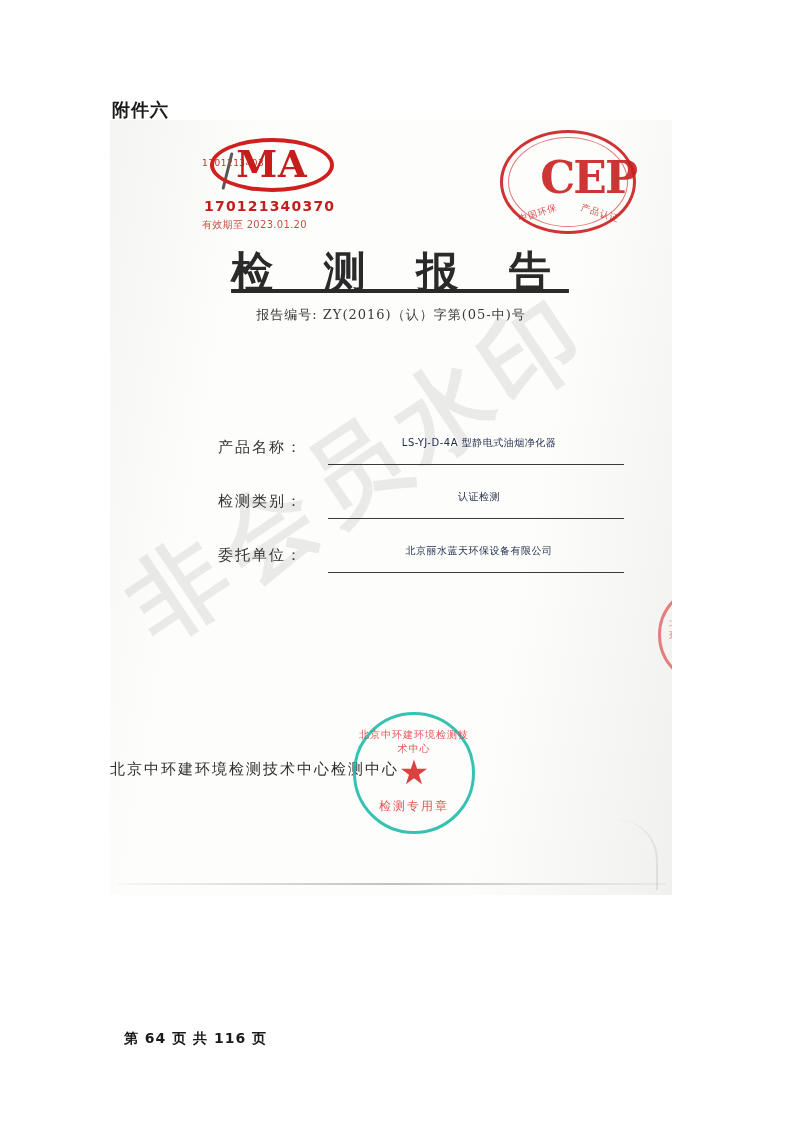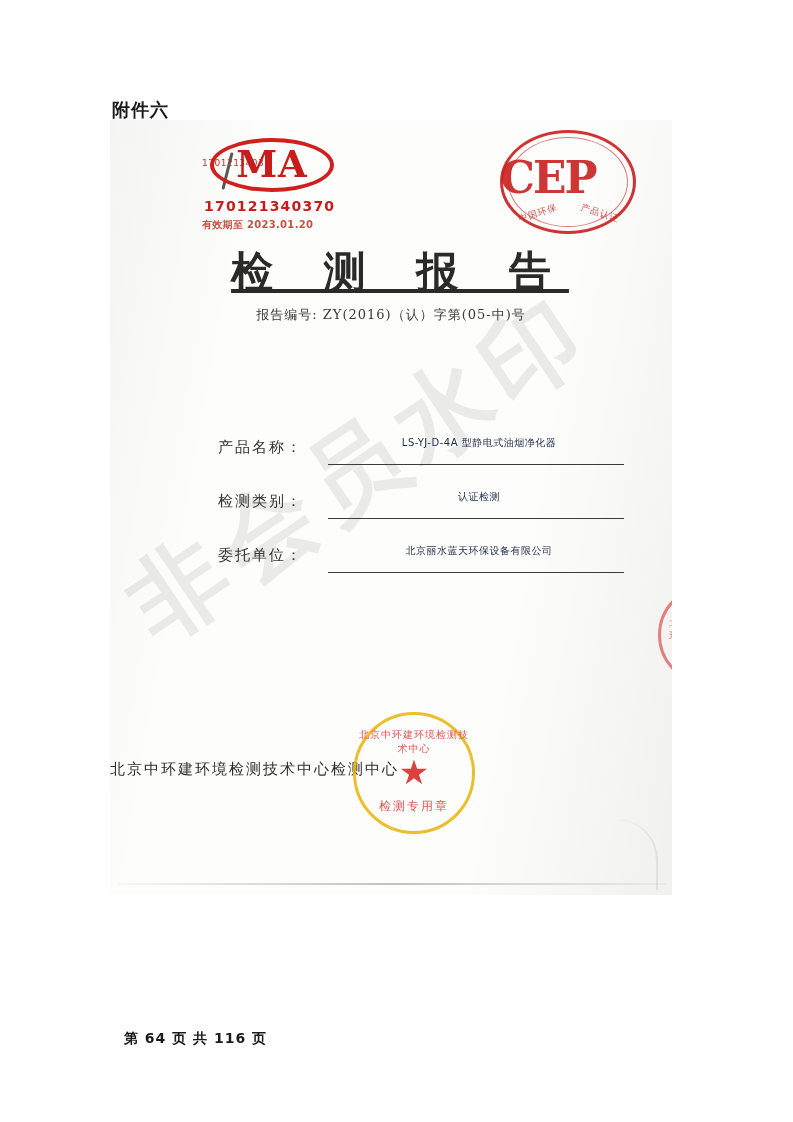--- a/index.html
+++ b/index.html
@@ -130,21 +130,20 @@
   }
   .cma-valid {
     position: absolute;
     left: 14px;
     top: 80px;
     font-family: "DejaVu Sans", sans-serif;
     font-size: 10px;
     color: #c0392b;
     letter-spacing: 0.3px;
     opacity: 0.88;
-    font-weight: bold;
   }
   .pen-stroke {
     position: absolute;
     left: 38px;
     top: 14px;
     width: 3px;
     height: 38px;
     background: #3b3b3b;
     transform: rotate(10deg) skewX(-4deg);
     border-radius: 2px;
@@ -171,21 +170,21 @@
     position: absolute;
     left: 8px; top: 7px; right: 8px; bottom: 7px;
     border: 1px solid #cc2222;
     border-radius: 50%;
     opacity: 0.6;
   }
   .cep-stamp .cep-letters {
     position: absolute;
     left: 0; right: 0;
     top: 22px;
-    text-align: left;
+    text-align: right;
     font-family: "DejaVu Serif", serif;
     font-size: 44px;
     font-weight: bold;
     color: #c92020;
     letter-spacing: -2px;
     opacity: 0.9;
   }
   .cep-stamp .arc-text-left,
   .cep-stamp .arc-text-right {
     position: absolute;
@@ -280,21 +279,21 @@
     letter-spacing: 2px;
   }
 
   
   .seal {
     position: absolute;
     left: 243px;
     top: 592px;
     width: 122px;
     height: 122px;
-    border: 3px solid #eab308;
+    border: 3px solid #14b8a6;
     border-radius: 50%;
     opacity: 0.85;
     box-sizing: border-box;
   }
   .seal .seal-star {
     position: absolute;
     left: 50%;
     top: 50%;
     transform: translate(-50%, -54%);
     font-size: 34px;

